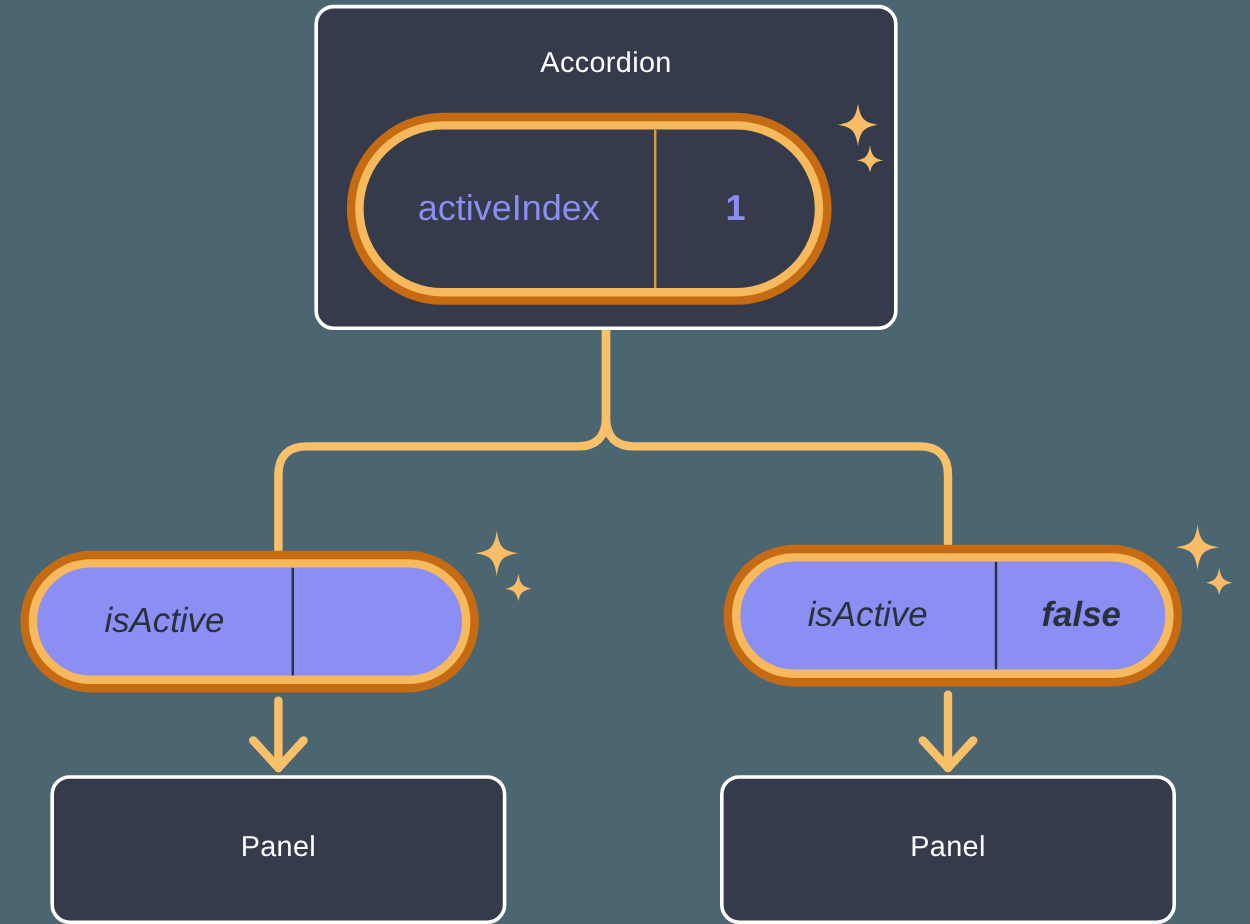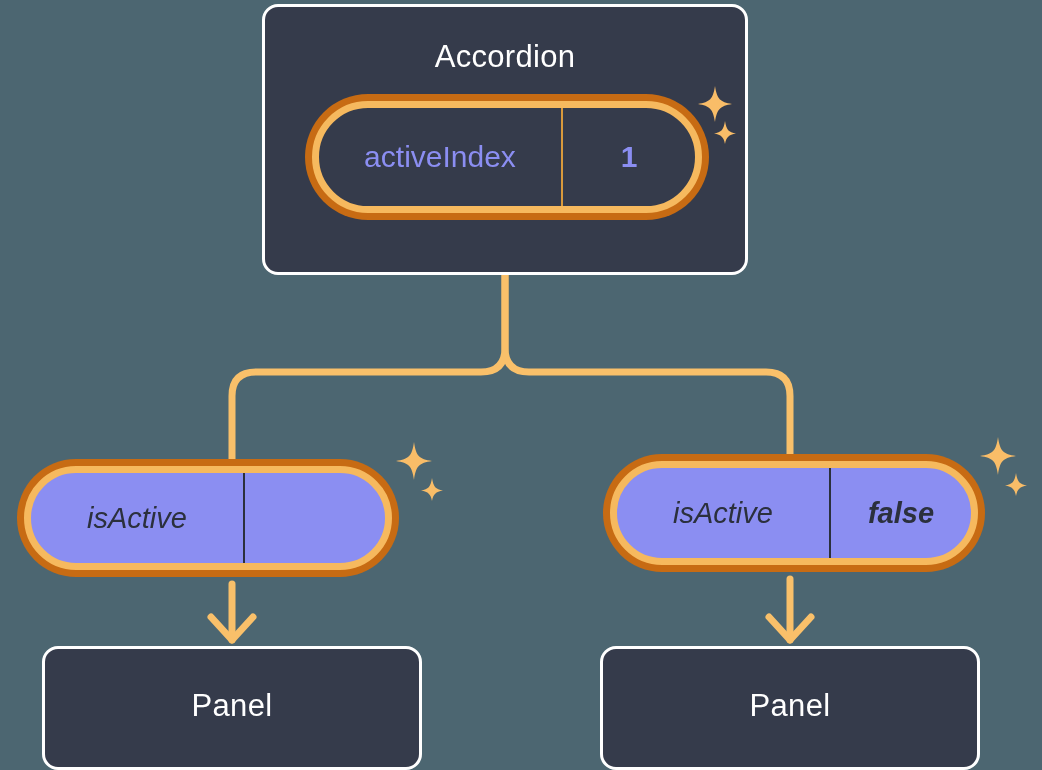--- a/index.html
+++ b/index.html
@@ -34,21 +34,21 @@
     background: #353b4b;
     border: 3px solid #ffffff;
     border-radius: 16px;
     box-sizing: border-box;
     display: flex;
     flex-direction: column;
     align-items: center;
   }
   .card-title {
     color: #ffffff;
-    font-size: 31px;
+    font-size: 24px;
     font-weight: 400;
     letter-spacing: 0.3px;
     white-space: nowrap;
   }
 
   #accordion-card {
     left: 262px;
     top: 4px;
     width: 486px;
     height: 271px;
@@ -98,24 +98,24 @@
   .pill-divider {
     width: 2px;
     flex: 0 0 2px;
     align-self: stretch;
   }
   .pill-dark  .pill-divider { background: #d99a3c; }
   .pill-light .pill-divider { background: #2b303d; }
 
   
   #pill-active-index {
-    left: 312px;
+    left: 296px;
     top: 101px;
     width: 390px;
-    height: 112px;
+    height: 146px;
   }
   #pill-active-index .pill { width: 100%; height: 100%; }
   #pill-active-index .pill-key   { flex: 0 0 242px; font-size: 30px; }
   #pill-active-index .pill-value { flex: 1 1 auto;  font-size: 30px; }
 
   
   .pill-bottom { width: 368px; height: 104px; }
   .pill-bottom .pill { width: 100%; height: 100%; font-style: italic; }
   .pill-bottom .pill-key   { flex: 0 0 212px; font-size: 29px; }
   .pill-bottom .pill-value { flex: 1 1 auto;  font-size: 29px; }

